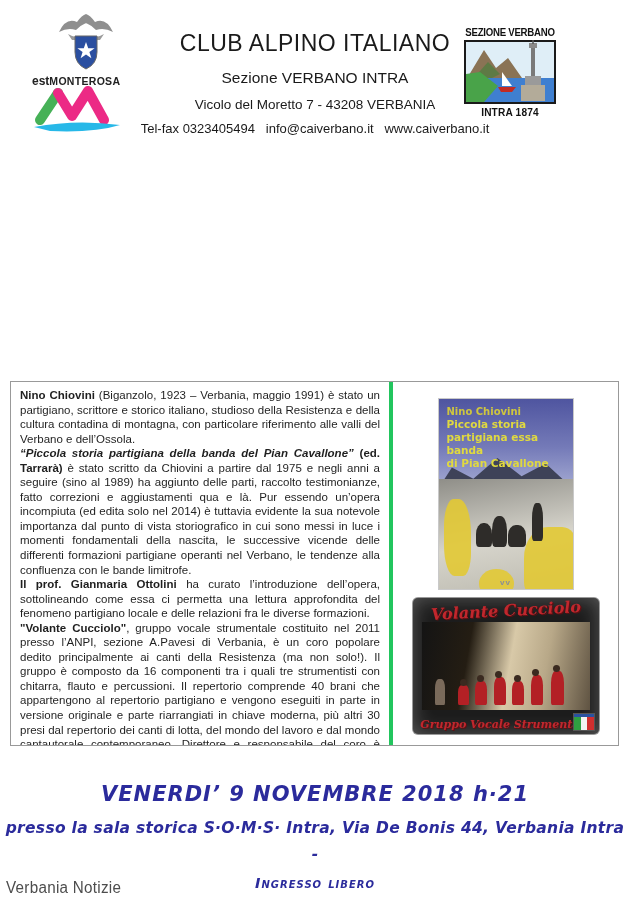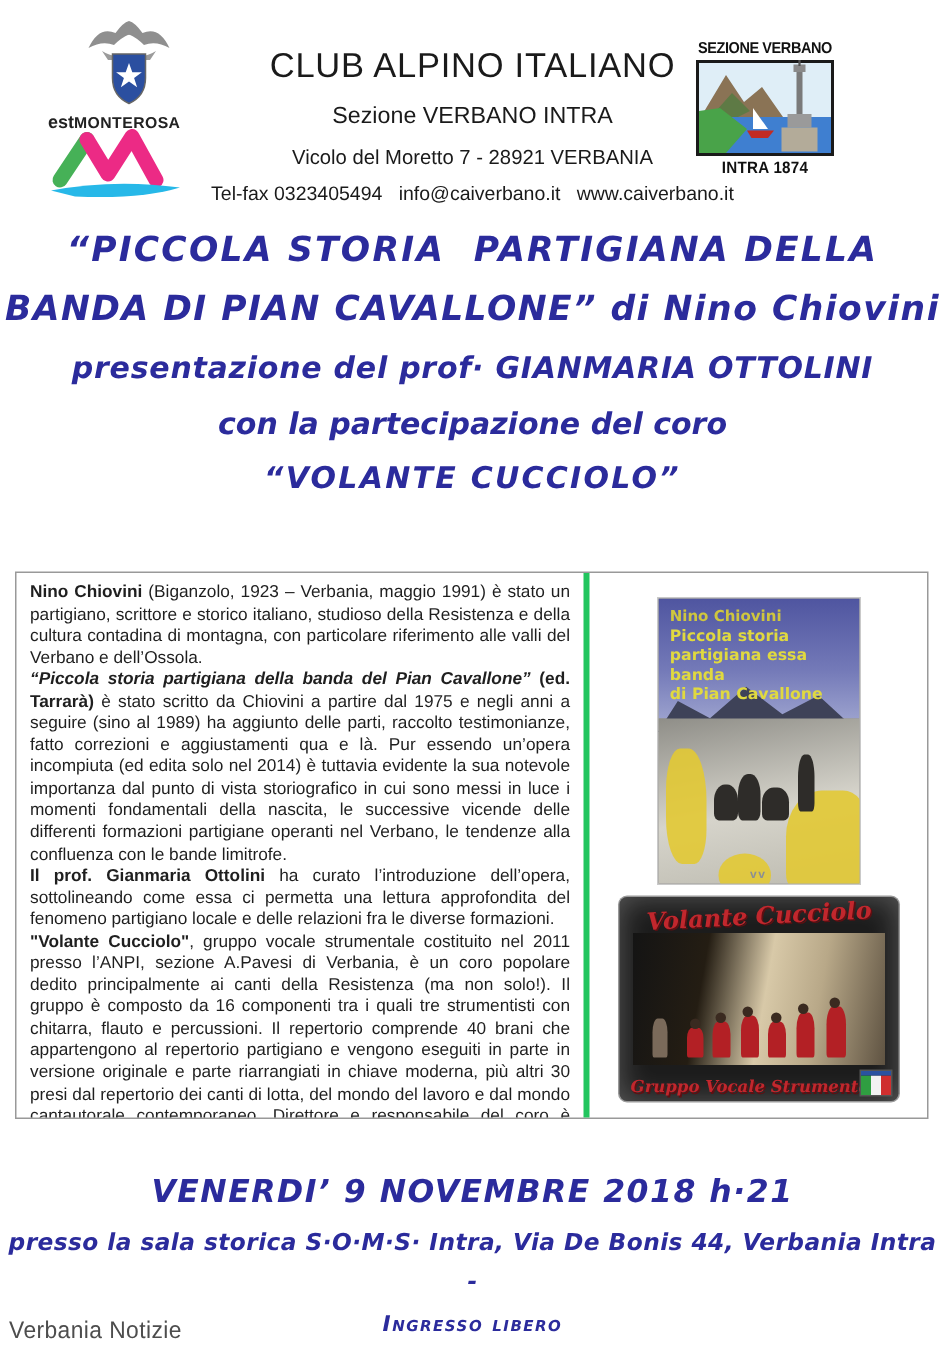--- a/index.html
+++ b/index.html
@@ -117,21 +117,21 @@
         <path d="M8,34 L26,7" stroke="#46b157" stroke-width="10" stroke-linecap="round" fill="none"></path>
         <path d="M26,7 L40,30 L56,5 L72,34" stroke="#ec2a85" stroke-width="10" stroke-linecap="round" stroke-linejoin="round" fill="none"></path>
         <path d="M2,41 Q44,33 88,39 Q62,47 18,45 Z" fill="#27b8e8"></path>
       </svg>
     </div>
   </div>
 
   <div class="hdr-center">
     <div class="hdr-title">CLUB ALPINO ITALIANO</div>
     <div class="hdr-sub">Sezione VERBANO INTRA</div>
-    <div class="hdr-addr">Vicolo del Moretto 7 - 28921 VERBANIA</div>
+    <div class="hdr-addr">Vicolo del Moretto 7 - 43208 VERBANIA</div>
     <div class="hdr-contact">Tel-fax 0323405494   info@caiverbano.it   www.caiverbano.it</div>
   </div>
 
   <div class="logo-right">
     <div class="lr-top">SEZIONE VERBANO</div>
     <svg class="lr-badge" width="92" height="64" viewBox="0 0 92 64">
       <rect x="1" y="1" width="90" height="62" fill="#dfeef7" stroke="#1a1a1a" stroke-width="2"></rect>
       <polygon points="2,40 20,10 32,28 44,18 58,38 2,38" fill="#8a7355"></polygon>
       <polygon points="8,40 24,22 36,34 20,42" fill="#5e7a45"></polygon>
       <rect x="2" y="38" width="88" height="24" fill="#3f7fd0"></rect>
@@ -140,27 +140,20 @@
       <path d="M34,47 L52,47 L48,52 L37,52 Z" fill="#c22b23"></path>
       <rect x="67" y="6" width="4" height="32" fill="#7a7a7a"></rect>
       <rect x="65" y="3" width="8" height="5" fill="#8a8a8a"></rect>
       <rect x="61" y="36" width="16" height="9" fill="#9a9a9a"></rect>
       <rect x="57" y="45" width="24" height="16" fill="#b3ab99"></rect>
       <line x1="69" y1="0" x2="69" y2="4" stroke="#555" stroke-width="1.5"></line>
     </svg>
     <div class="lr-bottom">INTRA 1874</div>
   </div>
 
-  <div class="announce">
-    <div class="ann1">“PICCOLA STORIA  PARTIGIANA DELLA</div>
-    <div class="ann2">BANDA DI PIAN CAVALLONE” di Nino Chiovini</div>
-    <div class="ann3">presentazione del prof· GIANMARIA OTTOLINI</div>
-    <div class="ann4">con la partecipazione del coro</div>
-    <div class="ann5">“VOLANTE CUCCIOLO”</div>
-  </div>
 
   <div class="content-box">
     <div class="cell-text">
       <p><b>Nino Chiovini</b><span> (Biganzolo, 1923 – Verbania, maggio 1991) è stato un partigiano, scrittore e storico italiano, studioso della Resistenza e della cultura contadina di montagna, con particolare riferimento alle valli del Verbano e dell’Ossola.</span></p>
       <p><b><i>“Piccola storia partigiana della banda del Pian Cavallone”</i></b><b> (ed. Tarrarà)</b><span> è stato scritto da Chiovini a partire dal 1975 e negli anni a seguire (sino al 1989) ha aggiunto delle parti, raccolto testimonianze, fatto correzioni e aggiustamenti qua e là. Pur essendo un’opera incompiuta (ed edita solo nel 2014) è tuttavia evidente la sua notevole importanza dal punto di vista storiografico in cui sono messi in luce i momenti fondamentali della nascita, le successive vicende delle differenti formazioni partigiane operanti nel Verbano, le tendenze alla confluenza con le bande limitrofe.</span></p>
       <p><b>Il prof. Gianmaria Ottolini</b><span> ha curato l’introduzione dell’opera, sottolineando come essa ci permetta una lettura approfondita del fenomeno partigiano locale e delle relazioni fra le diverse formazioni.</span></p>
       <p><b>"Volante Cucciolo"</b><span>, gruppo vocale strumentale costituito nel 2011 presso l’ANPI, sezione A.Pavesi di Verbania, è un coro popolare dedito principalmente ai canti della Resistenza (ma non solo!). Il gruppo è composto da 16 componenti tra i quali tre strumentisti con chitarra, flauto e percussioni. Il repertorio comprende 40 brani che appartengono al repertorio partigiano e vengono eseguiti in parte in versione originale e parte riarrangiati in chiave moderna, più altri 30 presi dal repertorio dei canti di lotta, del mondo del lavoro e dal mondo cantautorale contemporaneo. Direttore e responsabile del coro è Flavio Maglio.</span></p>
     </div>
     <div class="cell-imgs">
 

